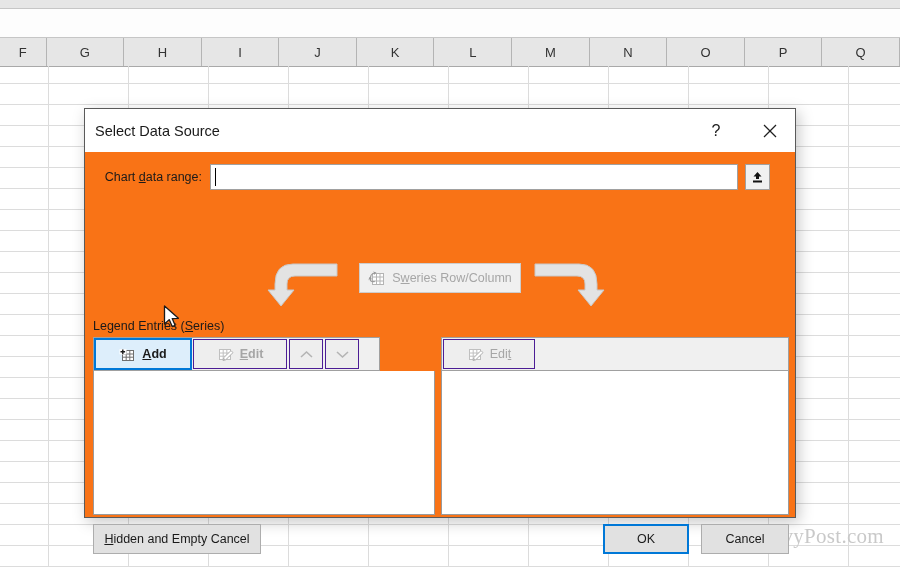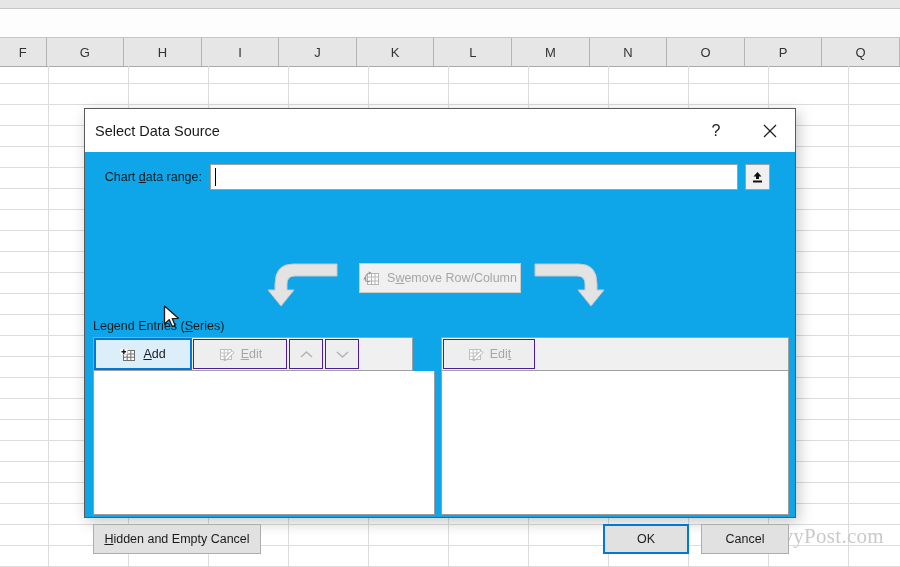--- a/index.html
+++ b/index.html
@@ -119,21 +119,21 @@
     justify-content: center;
     cursor: default;
     color: #202020;
   }
   #help-btn  { right: 56px; font-size: 16px; }
   #close-btn { right: 2px; }
 
   #dialog-body {
     flex: 1 1 auto;
     position: relative;
-    background: #0ea5e9;
+    background: #f97316;
   }
 
   
   #range-row {
     position: absolute;
     left: 0; right: 0;
     top: 10px;
     height: 30px;
     display: flex;
     align-items: center;
@@ -223,21 +223,21 @@
   
   .toolbar {
     position: absolute;
     height: 34px;
     box-sizing: border-box;
     border: 1px solid #a0a0a0;
     background: #f0f0f0;
     display: flex;
     align-items: stretch;
   }
-  #legend-toolbar { left: 8px;   top: 185px; width: 320px; }
+  #legend-toolbar { left: 8px;   top: 185px; width: 287px; font-weight: bold; }
   #axis-toolbar   { left: 356px; top: 185px; width: 348px; }
 
   .tb-btn {
     box-sizing: border-box;
     display: flex;
     align-items: center;
     justify-content: center;
     gap: 6px;
     font-size: 12.5px;
     background: #eeeeee;
@@ -420,21 +420,21 @@
       <div id="switch-btn">
         <svg class="icon-svg" width="17" height="17" viewBox="0 0 17 17">
           <rect x="4.5" y="3.5" width="11" height="11" fill="#ffffff" stroke="#b4b4b4"></rect>
           <line x1="4.5" y1="7" x2="15.5" y2="7" stroke="#b4b4b4"></line>
           <line x1="4.5" y1="11" x2="15.5" y2="11" stroke="#b4b4b4"></line>
           <line x1="8.5" y1="3.5" x2="8.5" y2="14.5" stroke="#b4b4b4"></line>
           <line x1="12" y1="3.5" x2="12" y2="14.5" stroke="#b4b4b4"></line>
           <path d="M2 10 Q1 4 6 3 L5 1.5 L8.5 2.5 L6 5 L5.6 3.8 Q2.6 4.6 3.2 9.6 Z" fill="#9a9a9a"></path>
           <path d="M7 12 Q2 13 1.5 9 L0.5 10.5 L1.2 7 L4 9 L2.6 9.4 Q3.4 11.6 6.6 10.9 Z" fill="#9a9a9a"></path>
         </svg>
-        <span><span>S</span><span class="u">w</span><span>emove Row/Column</span></span>
+        <span><span>S</span><span class="u">w</span><span>eries Row/Column</span></span>
       </div>
       <svg class="arrow-right" width="74" height="54" viewBox="0 0 74 54">
         <path d="M4 8 L48 8 Q66 8 66 28 L66 34 L73 34 L60 50 L47 34 L54 34 L54 28 Q54 20 46 20 L4 20 Z" fill="#e3e3e3" stroke="#c8c8c8" stroke-width="1"></path>
       </svg>
     </div>
 
     <div class="panel-heading" id="legend-heading"><span>Legend Entries (</span><span class="u">S</span><span>eries)</span></div>
 
 
     <div class="toolbar" id="legend-toolbar">

